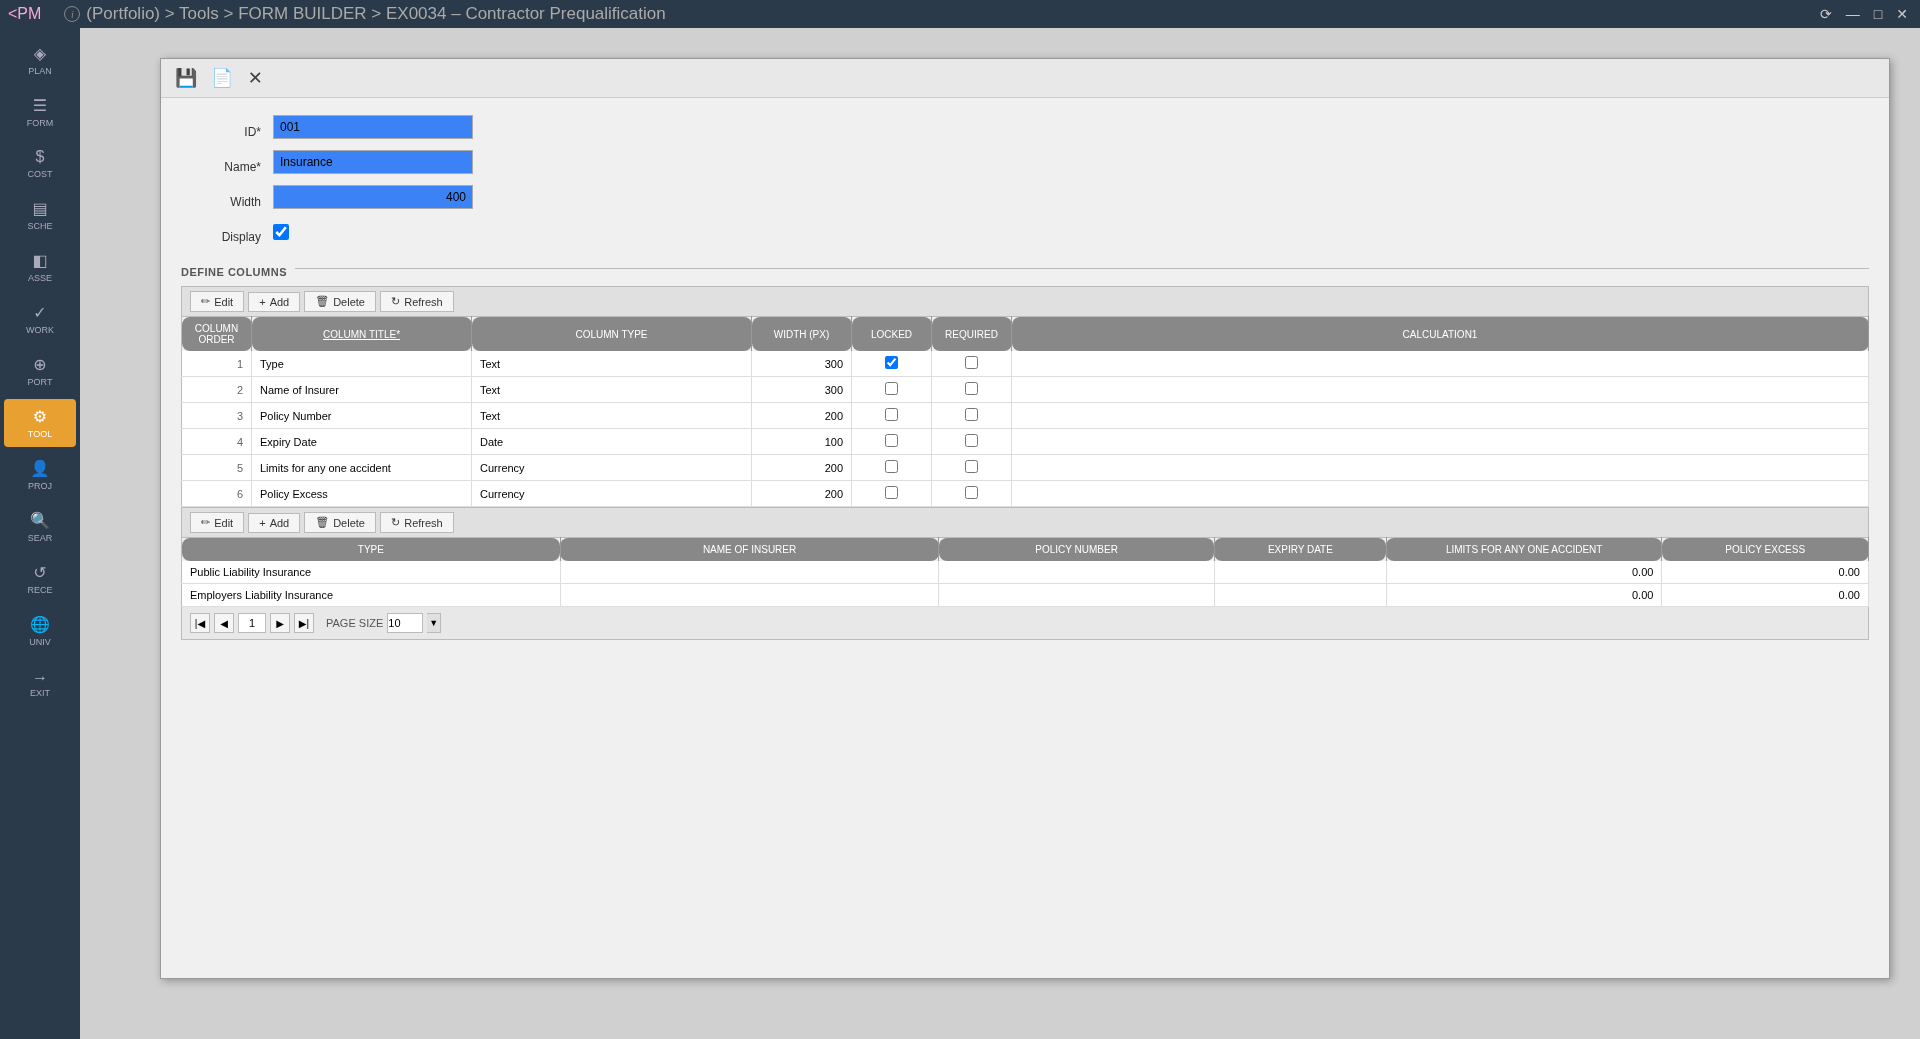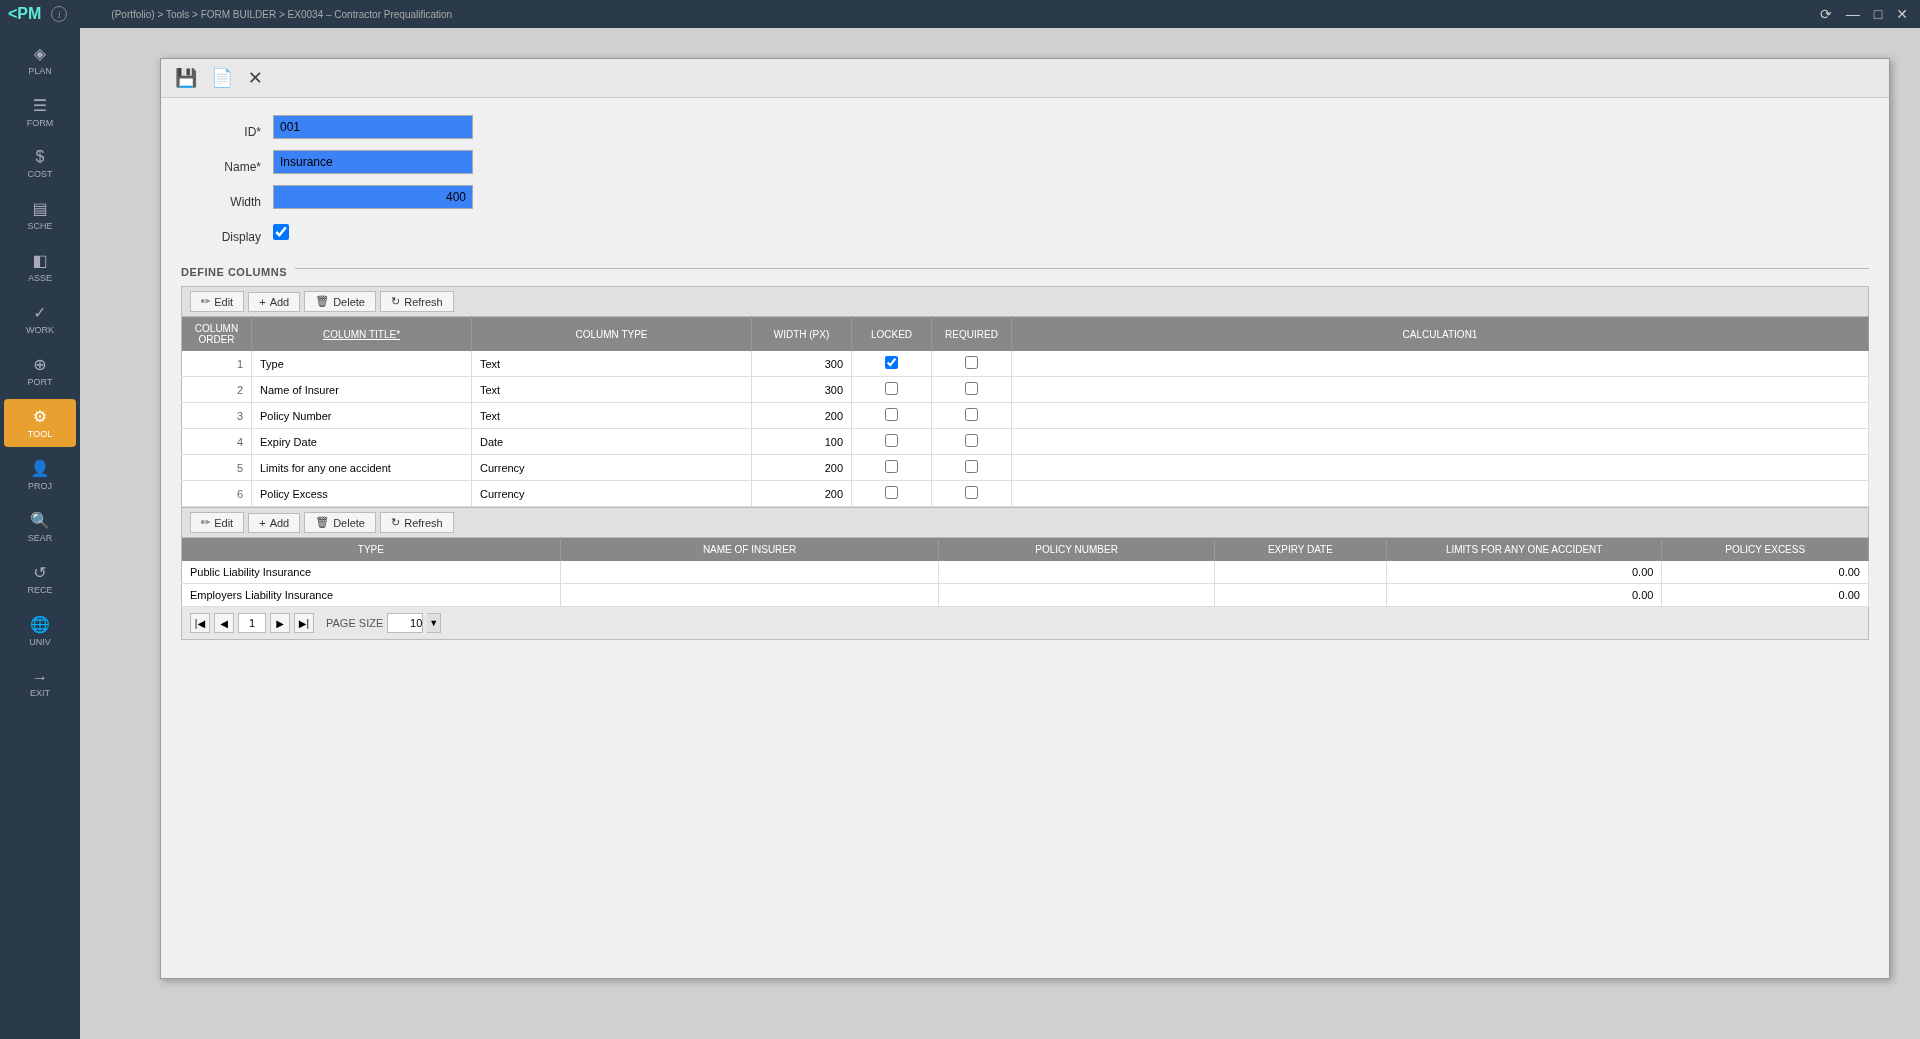--- a/index.html
+++ b/index.html
@@ -10,26 +10,26 @@
       background: #2a3a4a;
       height: 28px;
       display: flex;
       align-items: center;
       padding: 0 8px;
       color: #ccc;
       font-size: 11px;
       gap: 6px;
     }
     .top-bar .logo {
-      color: #5eead4;
-      font-weight: bold;
+      color: #f9a8d4;
+      font-weight: normal;
       font-size: 16px;
-      margin-right: 4px;
-    }
-    .top-bar .breadcrumb { color: #aaa; font-size: 10px; margin-left: 38px; }
+      margin-right: 17px;
+    }
+    .top-bar .breadcrumb { color: #aaa; font-size: 17px; }
     .top-bar-right {
       margin-left: auto;
       display: flex;
       gap: 6px;
     }
     .top-bar-btn {
       background: none;
       border: none;
       color: #ccc;
       cursor: pointer;
@@ -199,20 +199,21 @@
     }
     .data-table th {
       background: #888;
       color: #fff;
       padding: 6px 8px;
       text-align: center;
       font-weight: normal;
       font-size: 10px;
       text-transform: uppercase;
       border-right: 1px solid #999;
+      border-radius: 8px;
     }
     .data-table td {
       padding: 5px 8px;
       border-bottom: 1px solid #ddd;
       border-right: 1px solid #ddd;
       background: #fff;
     }
     .data-table td.num { text-align: right; }
     .data-table td.center { text-align: center; }
     .td-order { text-align: right; width: 40px; color: #666; }
@@ -245,21 +246,21 @@
       width: 28px;
       height: 20px;
       text-align: center;
       font-size: 11px;
     }
     .page-size-label { margin-left: 8px; color: #555; }
     .page-size-input {
       width: 36px;
       height: 20px;
       border: 1px solid #bbb;
-      text-align: right;
+      text-align: left;
       font-size: 11px;
     }
     .page-size-arrow {
       background: #e0e0e0;
       border: 1px solid #bbb;
       border-left: none;
       width: 14px;
       height: 20px;
       cursor: pointer;
       display: flex;

